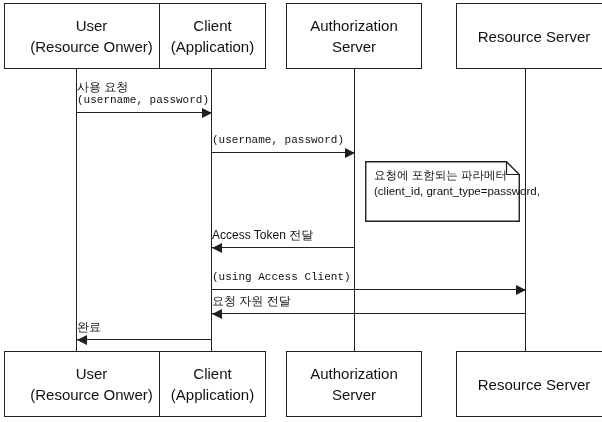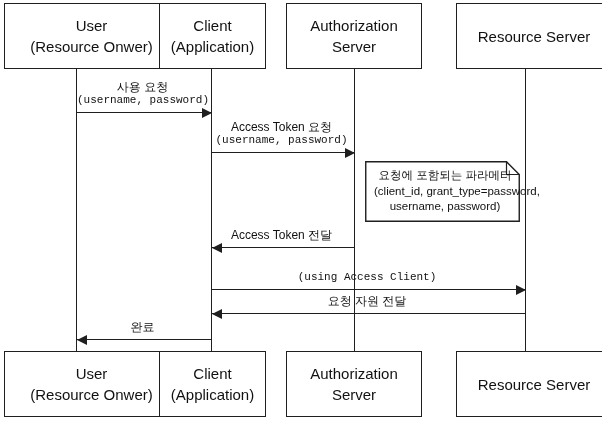--- a/index.html
+++ b/index.html
@@ -31,21 +31,21 @@
     position:absolute;top:69px;height:282px;width:1.4px;background:var(--line);
   }
   #life-user{left:76px;}
   #life-client{left:211px;}
   #life-auth{left:354px;}
   #life-resource{left:525px;}
   
   .msg{position:absolute;height:0;}
   .msg-line{position:absolute;left:0;right:0;top:0;height:1.4px;background:var(--line);}
   .labels{
-    position:absolute;left:0;right:4px;bottom:5px;text-align:center;line-height:13px;
+    position:absolute;left:0;right:4px;bottom:5px;line-height:13px;
     white-space:nowrap;
   }
   .labels span{display:block;}
   .labels span:empty{display:none;}
   .lbl{font-size:12px;}
   .sub{font-size:11px;font-family:Liberation Mono, monospace;}
   .ah{
     position:absolute;width:0;height:0;top:-4.3px;
     border-top:5px solid transparent;border-bottom:5px solid transparent;
   }
@@ -57,21 +57,21 @@
   #msg4{left:212px;top:289px;width:314px;}
   #msg5{left:212px;top:313px;width:314px;}
   #msg6{left:77px;top:339px;width:135px;}
   
   #note{position:absolute;left:365px;top:161px;width:155px;height:61px;}
   #note svg{position:absolute;left:0;top:0;display:block;}
   #note .note-text{
     position:absolute;left:9px;top:7px;right:4px;
     font-size:11.5px;line-height:15.5px;white-space:nowrap;
   }
-  .note-text span{display:block;text-align:center;}
+  .note-text span{display:block;}
 </style>
 </head>
 <body>
 
 <div id="stage">
 
   <div class="row-top">
     <div class="actor-box" id="tbox-user">
       <span>User</span>
       <span>(Resource Onwer)</span>
@@ -99,21 +99,20 @@
     <div class="labels">
       <span class="lbl">사용 요청</span>
       <span class="sub">(username, password)</span>
     </div>
     <div class="msg-line"></div>
     <div class="ah r"></div>
   </div>
 
   <div class="msg" id="msg2">
     <div class="labels">
-      <span class="lbl">Access Token 요청</span>
       <span class="sub">(username, password)</span>
     </div>
     <div class="msg-line"></div>
     <div class="ah r"></div>
   </div>
 
   <div class="msg" id="msg3">
     <div class="labels">
       <span class="lbl">Access Token 전달</span>
 
@@ -149,21 +148,20 @@
   </div>
 
   <div id="note">
     <svg width="155" height="61" viewBox="0 0 155 61">
       <path d="M0.75,0.75 L141.5,0.75 L154.25,13.5 L154.25,60.25 L0.75,60.25 Z" fill="#ffffff" stroke="#1f1f1f" stroke-width="1.4"></path>
       <path d="M141.5,0.75 L141.5,13.5 L154.25,13.5" fill="none" stroke="#1f1f1f" stroke-width="1.2"></path>
     </svg>
     <div class="note-text">
       <span>요청에 포함되는 파라메터</span>
       <span>(client_id, grant_type=password,</span>
-      <span>username, password)</span>
     </div>
   </div>
 
   <div class="row-bottom">
     <div class="actor-box" id="bbox-user">
       <span>User</span>
       <span>(Resource Onwer)</span>
     </div>
     <div class="actor-box" id="bbox-client">
       <span>Client</span>

